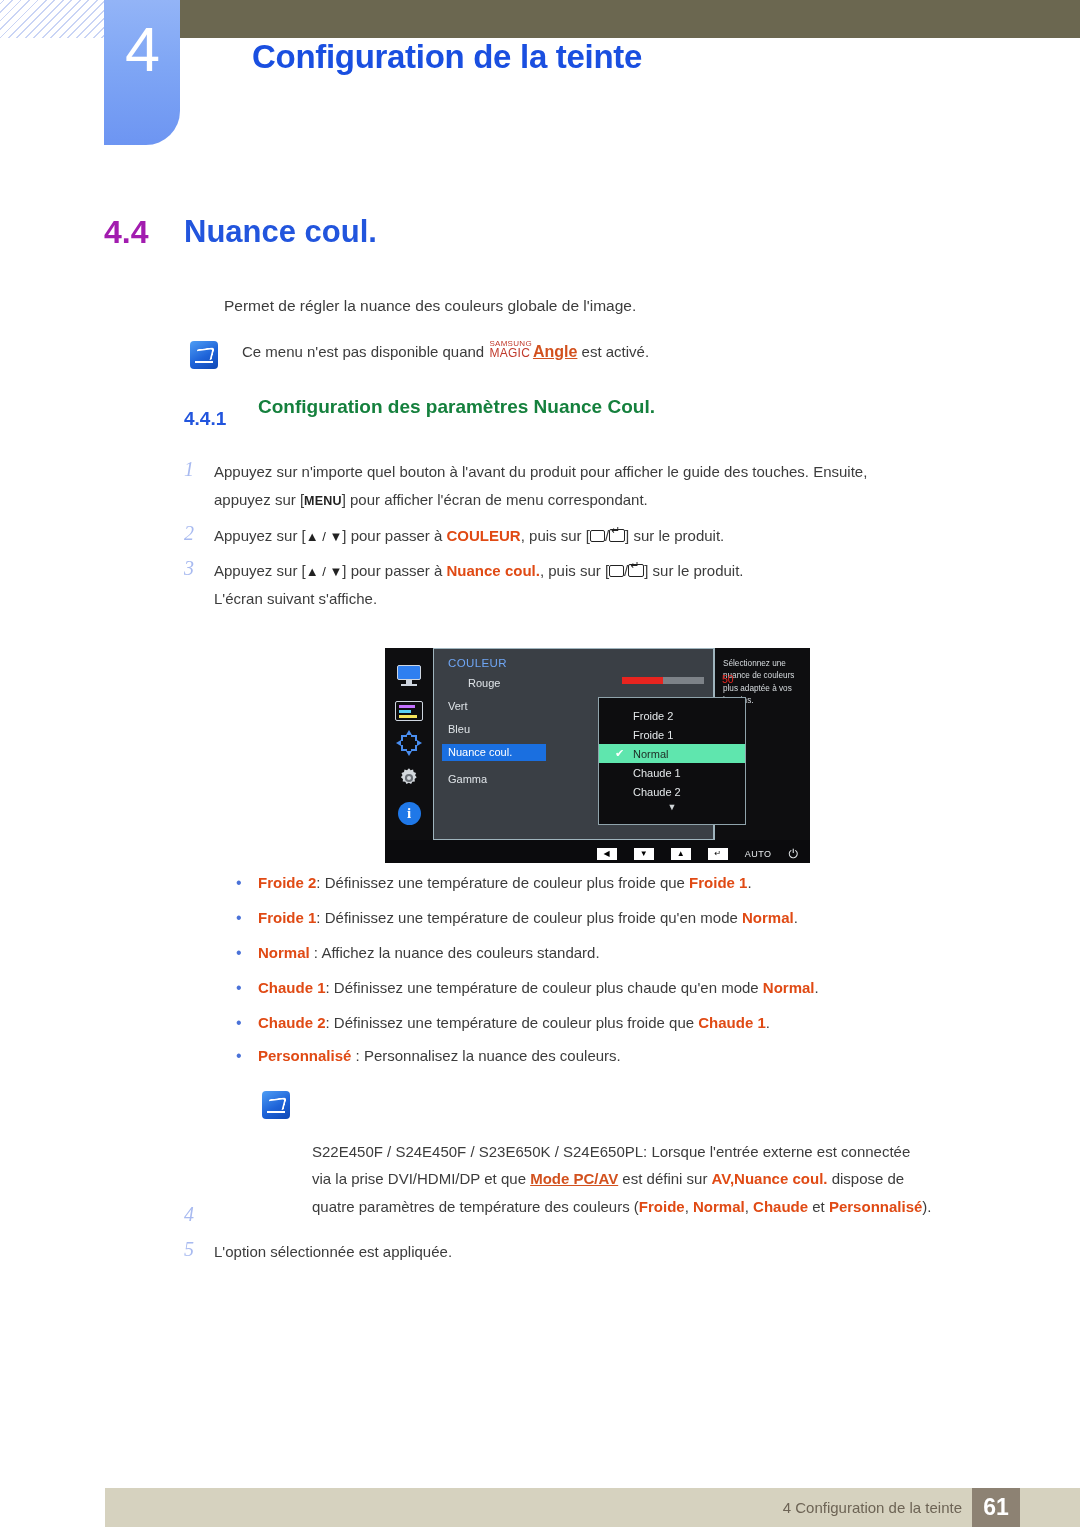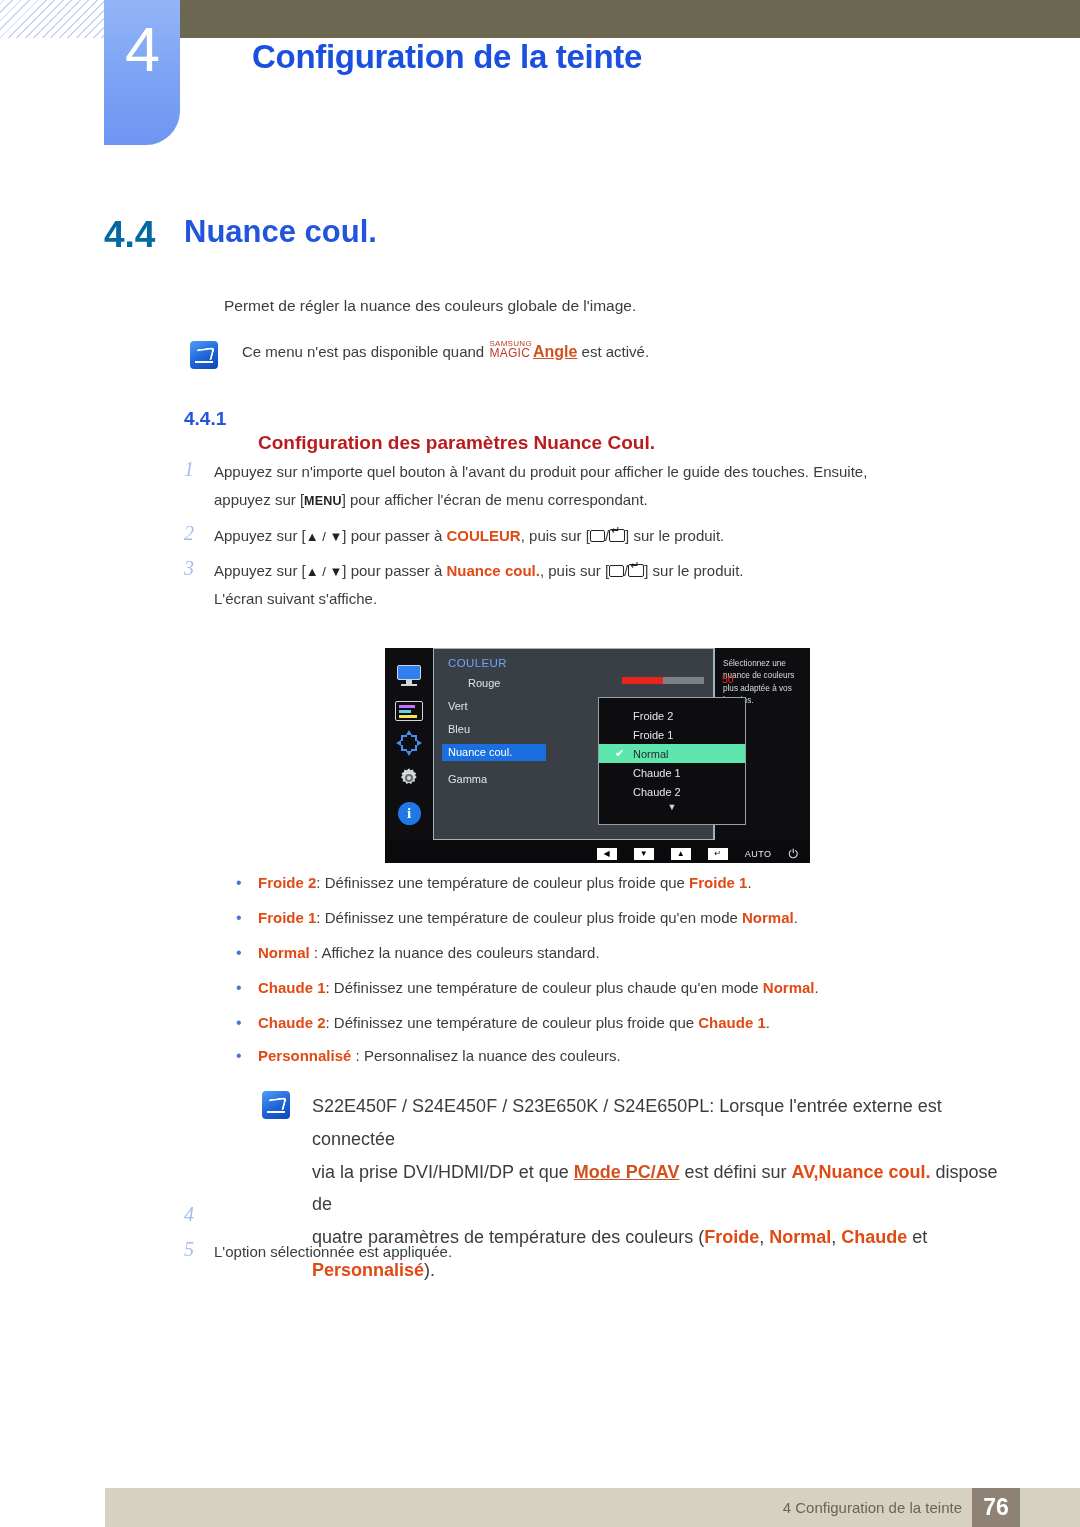--- a/index.html
+++ b/index.html
@@ -58,23 +58,23 @@
     font-weight: bold;
     color: #1a4fe0;
     letter-spacing: -0.3px;
     margin-left: 28px;
   }
 
   
   .sec-num {
     position: absolute;
     left: 104px; top: 214px;
-    font-size: 37px;
-    font-weight: bold;
-    color: #0369a1;
+    font-size: 32px;
+    font-weight: bold;
+    color: #a21caf;
   }
   .sec-title {
     position: absolute;
     left: 184px; top: 214px;
     font-size: 31px;
     font-weight: bold;
     color: #2255dd;
   }
 
   
@@ -157,24 +157,24 @@
   
   .subsec-num {
     position: absolute;
     left: 184px; top: 408px;
     font-size: 19px;
     font-weight: bold;
     color: #2255dd;
   }
   .subsec-title {
     position: absolute;
-    left: 258px; top: 432px;
+    left: 258px; top: 396px;
     font-size: 19px;
     font-weight: bold;
-    color: #b91c1c;
+    color: #15803d;
   }
 
   
   .step {
     position: absolute;
     display: flex;
     align-items: flex-start;
   }
   .step-num {
     width: 30px;
@@ -450,23 +450,24 @@
   
   .note-bot {
     position: absolute;
     left: 262px; top: 1090px;
     width: 760px;
     display: flex;
     align-items: flex-start;
   }
   .note-bot-text {
     margin-left: 22px;
-    font-size: 18px;
+    font-size: 15px;
     color: #3c3c3c;
     line-height: 1.82;
+    margin-top: 48px;
   }
 
   
   .footer-bar {
     position: absolute;
     left: 105px; top: 1488px;
     width: 975px; height: 39px;
     background: #d6d2bf;
   }
   .footer-text {
@@ -632,13 +633,13 @@
   <div class="step-num">4</div>
 </div>
 
 <div class="step" style="left:184px; top:1238px; width:820px;">
   <div class="step-num">5</div>
   <div class="step-body">L'option sélectionnée est appliquée.</div>
 </div>
 
 <div class="footer-bar"></div>
 <div class="footer-text">4 Configuration de la teinte</div>
-<div class="footer-page">76</div>
+<div class="footer-page">61</div>
 
 </body></html>

